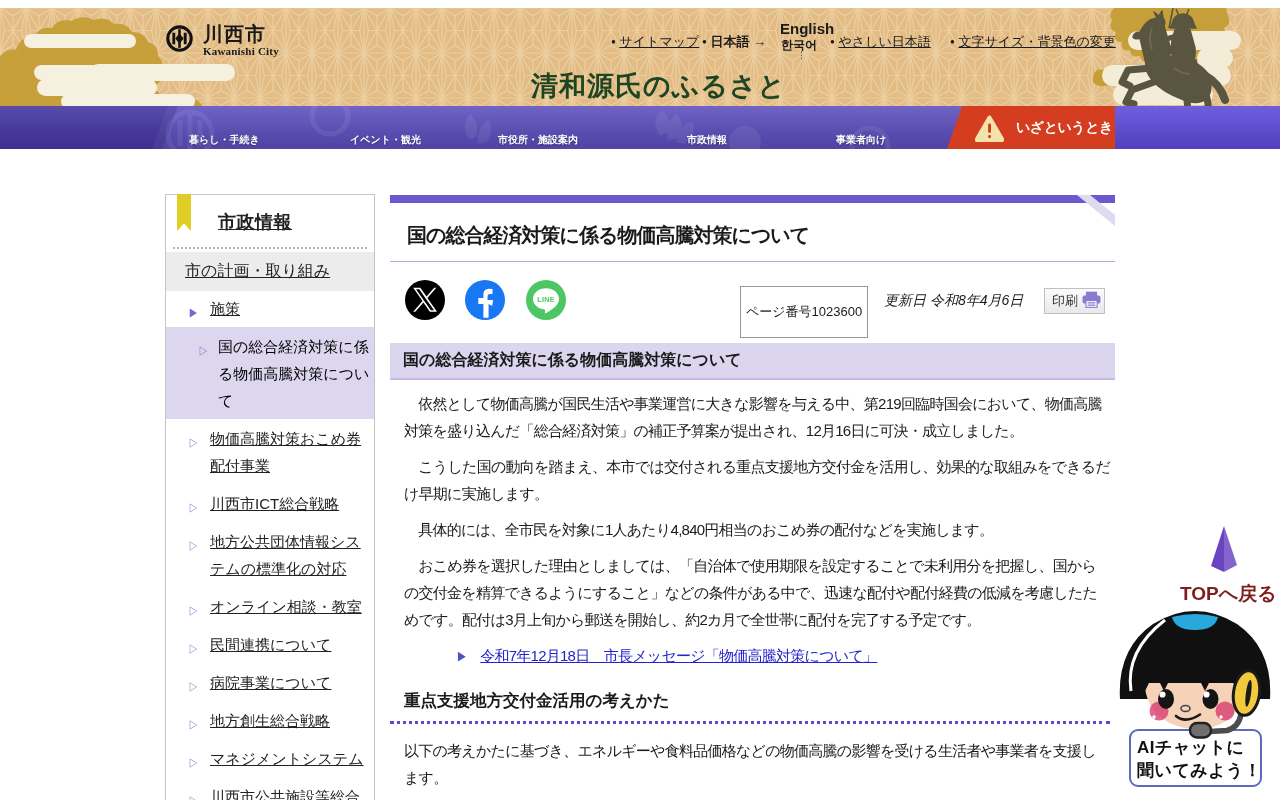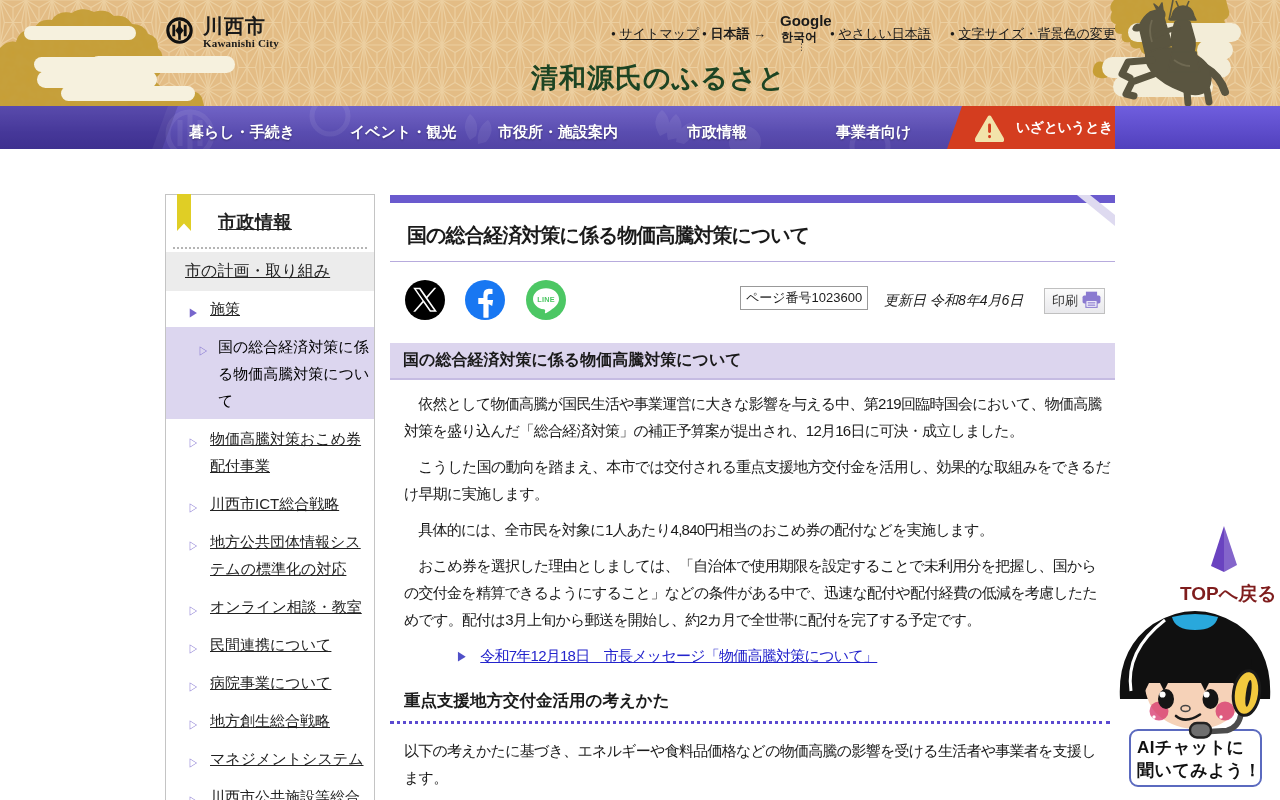--- a/index.html
+++ b/index.html
@@ -2,40 +2,40 @@
 <html lang="ja"><head>
 <meta charset="utf-8">
 <style>
 * { margin:0; padding:0; box-sizing:border-box; }
 html,body { width:1280px; height:800px; overflow:hidden; background:#fff;
   font-family:"Liberation Sans", sans-serif; }
 #page { position:relative; width:1280px; height:800px; overflow:hidden; }
 a { color:#222; }
 
 
-.header { position:absolute; left:0; top:0; width:1088px; height:106px; background:#fca5a5; }
+.header { position:absolute; left:0; top:8px; width:1088px; height:106px; background:#fca5a5; }
 .header svg.bg { position:absolute; left:0; top:0; }
 .logo { position:absolute; left:166px; top:16px; display:flex; }
 .logo-name { margin-left:10px; }
 .logo-name .jp { font-size:20px; font-weight:bold; color:#1a1a1a; letter-spacing:1px; line-height:1; font-family:"Liberation Serif",serif; }
 .logo-name .en { font-size:11px; font-weight:bold; color:#1a1a1a; font-family:"Liberation Serif",serif; margin-top:1px; letter-spacing:0.2px;}
 .tm { position:absolute; font-size:13px; color:#1a1a1a; white-space:nowrap; }
 .tm a { color:#1a1a1a; text-decoration:underline; }
 .tagline { position:absolute; left:531px; top:60px; font-family:"Liberation Serif",serif; font-weight:bold; font-size:27px; color:#1d4423; letter-spacing:1px; }
 .search { position:absolute; left:924px; top:68px; width:188px; height:25px; background:#fff; border-radius:13px; box-shadow:0 1px 3px rgba(0,0,0,.3); display:flex; align-items:center; z-index:3;}
 .search .glogo { font-size:15px; color:#757575; margin-left:11px; }
 .search .teikyo { font-size:10px; color:#666; margin-left:7px; }
 
 
 .nav { position:absolute; left:0; top:106px; width:1280px; height:43px; background:linear-gradient(180deg,#6a5cc4 0%,#5244ac 60%,#483aa0 100%); overflow:hidden; }
 .nav .seg-r { position:absolute; left:1115px; top:0; width:165px; height:43px; background:linear-gradient(180deg,#6f5ede 0%,#5140bd 100%); }
 .nav .seg-l { position:absolute; left:-20px; top:0; width:190px; height:43px; background:rgba(25,8,80,0.20); transform:skewX(-20deg); }
 .nav .band { position:absolute; left:160px; top:0; width:850px; height:43px; background:rgba(255,255,255,0.05); transform:skewX(-20deg); }
 .nav ul { list-style:none; }
-.nav li { position:absolute; top:4px; height:43px; line-height:43px; color:#fff; font-weight:bold; font-size:15px; text-shadow:0 1px 2px rgba(0,0,0,.35); white-space:nowrap; }
+.nav li { position:absolute; top:12px; height:43px; line-height:43px; color:#fff; font-weight:bold; font-size:10px; text-shadow:0 1px 2px rgba(0,0,0,.35); white-space:nowrap; }
 .emg { position:absolute; left:962px; top:0; width:153px; height:43px; background:#d43d1f; color:#fff; font-weight:bold; font-size:14px; line-height:43px; padding-left:54px; letter-spacing:-0.5px; }
 .emg .slant { position:absolute; left:-15px; top:0; width:0; height:0; border-bottom:43px solid #d43d1f; border-left:15px solid transparent; }
 .emg .tri { position:absolute; left:13px; top:9px; }
 
 
 .crumb { position:absolute; left:166px; top:164px; font-size:13px; color:#1a1a1a; }
 .crumb a { text-decoration:underline; }
 
 
 .side { position:absolute; left:165px; top:194px; width:210px; height:606px; background:#fff; border:1px solid #c4c4c4; border-bottom:none; }
@@ -53,21 +53,21 @@
 .side li.cur .tri { left:32px; }
 
 
 .main { position:absolute; left:390px; top:195px; width:725px; }
 .bar { position:relative; width:725px; height:8px; background:#6a5ace; }
 .ribbon2 { position:absolute; right:0; top:0; }
 h1.title { position:absolute; left:17px; top:27px; font-size:20px; color:#1a1a1a; letter-spacing:-1px; white-space:nowrap; }
 .h1line { position:absolute; left:0; top:66px; width:725px; border-top:1px solid #b7abdd; }
 .icon { position:absolute; top:85px; }
 .meta { position:absolute; font-size:14px; color:#1a1a1a; white-space:nowrap; }
-.pageno { left:350px; top:91px; border:1px solid #999; padding:2px 5px; font-size:13px; }
+.pageno { left:350px; top:91px; border:1px solid #999; padding:16px 5px; font-size:13px; }
 .update { left:494px; top:97px;font-style:italic; }
 .printbtn { left:654px; top:93px; width:61px; height:26px; border:1px solid #c0c0c0; background:linear-gradient(180deg,#fbfbfb,#e9e9ec); font-size:13px; text-align:left; padding-left:7px; line-height:24px; color:#333; }
 .h2bar { position:absolute; left:0; top:148px; width:725px; background:#dcd5ee; border-bottom:2px solid #c5bbe2; padding:7px 0 7px 13px; font-size:16px; font-weight:bold; color:#1a1a1a; }
 .body1 { position:absolute; left:0; top:195px; width:720px; letter-spacing:-0.75px; }
 .body1 p { font-size:15px; line-height:27px; color:#1a1a1a; margin-bottom:9px; padding-left:14px; }
 .linkrow { margin:0 0 0 66px; font-size:15px; line-height:27px; }
 .linkrow a { color:#2424cc; }
 .linkrow .tri { color:#5050c8; margin-right:13px; font-size:12px; }
 h2.dotted { font-size:16.5px; color:#1a1a1a; margin-top:19px; padding-bottom:9px; padding-left:14px; border-bottom:3px dotted #5b4ad0; margin-bottom:13px; letter-spacing:0; }
 
@@ -154,21 +154,21 @@
       <path d="M26,8 V44" stroke="#111" stroke-width="5" fill="none"></path>
       <path d="M26,16 L34,26 L26,36 L18,26 Z" fill="#111"></path>
     </svg>
     <div class="logo-name">
       <div class="jp">川西市</div>
       <div class="en">Kawanishi City</div>
     </div>
   </div>
   <div class="tm" style="left:611px;top:25px;"><span style="font-size:8px;vertical-align:2px;">●</span> <a href="#">サイトマップ</a></div>
   <div class="tm" style="left:702px;top:25px;"><span style="font-size:8px;vertical-align:2px;">●</span> <b>日本語</b> →</div>
-  <div class="tm" style="left:780px;top:12px;font-size:15px;"><b>Google</b></div>
+  <div class="tm" style="left:780px;top:12px;font-size:15px;"><b>English</b></div>
   <div class="tm" style="left:781px;top:29px;font-size:12px;"><b>한국어</b></div>
   <div class="tm" style="left:797px;top:42px;font-size:9px;color:#333;">⋮</div>
   <div class="tm" style="left:830px;top:25px;"><span style="font-size:8px;vertical-align:2px;">●</span> <a href="#">やさしい日本語</a></div>
   <div class="tm" style="left:950px;top:25px;"><span style="font-size:8px;vertical-align:2px;">●</span> <a href="#">文字サイズ・背景色の変更</a></div>
   <div class="tagline">清和源氏のふるさと</div>
 </div>
 
 <div class="nav">
   <div class="seg-r"></div>
   <div class="seg-l"></div>

